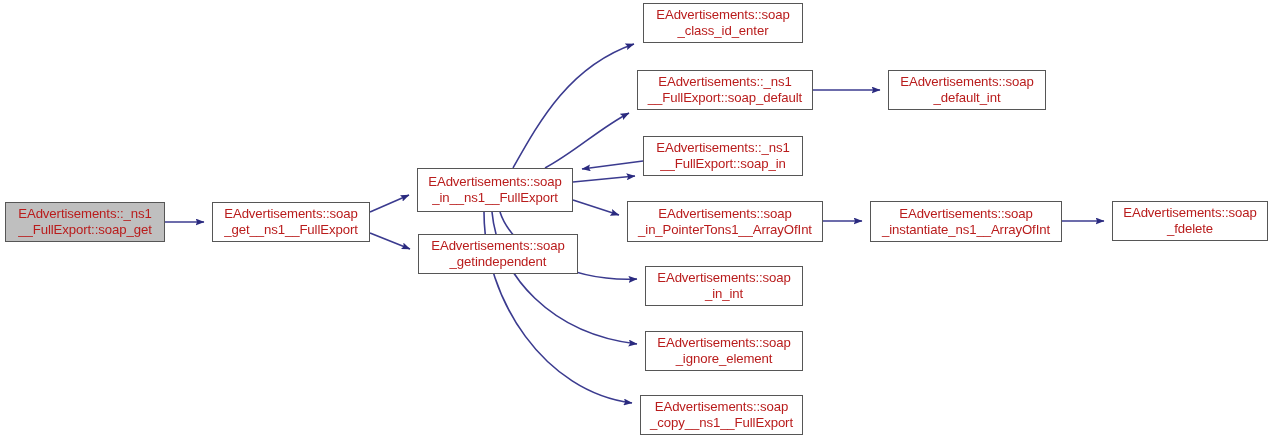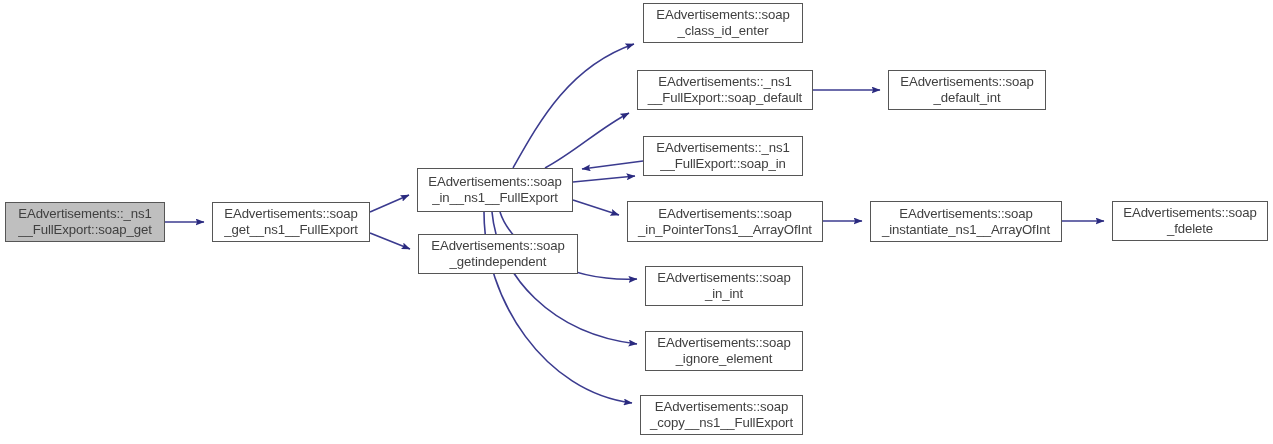--- a/index.html
+++ b/index.html
@@ -28,21 +28,21 @@
   }
   .gnode {
     position: absolute;
     box-sizing: border-box;
     border: 1px solid #565656;
     background: #ffffff;
     display: flex;
     align-items: center;
     justify-content: center;
     text-align: center;
-    color: #404040;
+    color: #b91c1c;
     font-size: 13.2px;
     line-height: 16px;
     letter-spacing: -0.1px;
     white-space: pre-line;
     padding: 0 3px;
     z-index: 2;
   }
   .gnode.highlight {
     background: #bfbfbf;
   }

